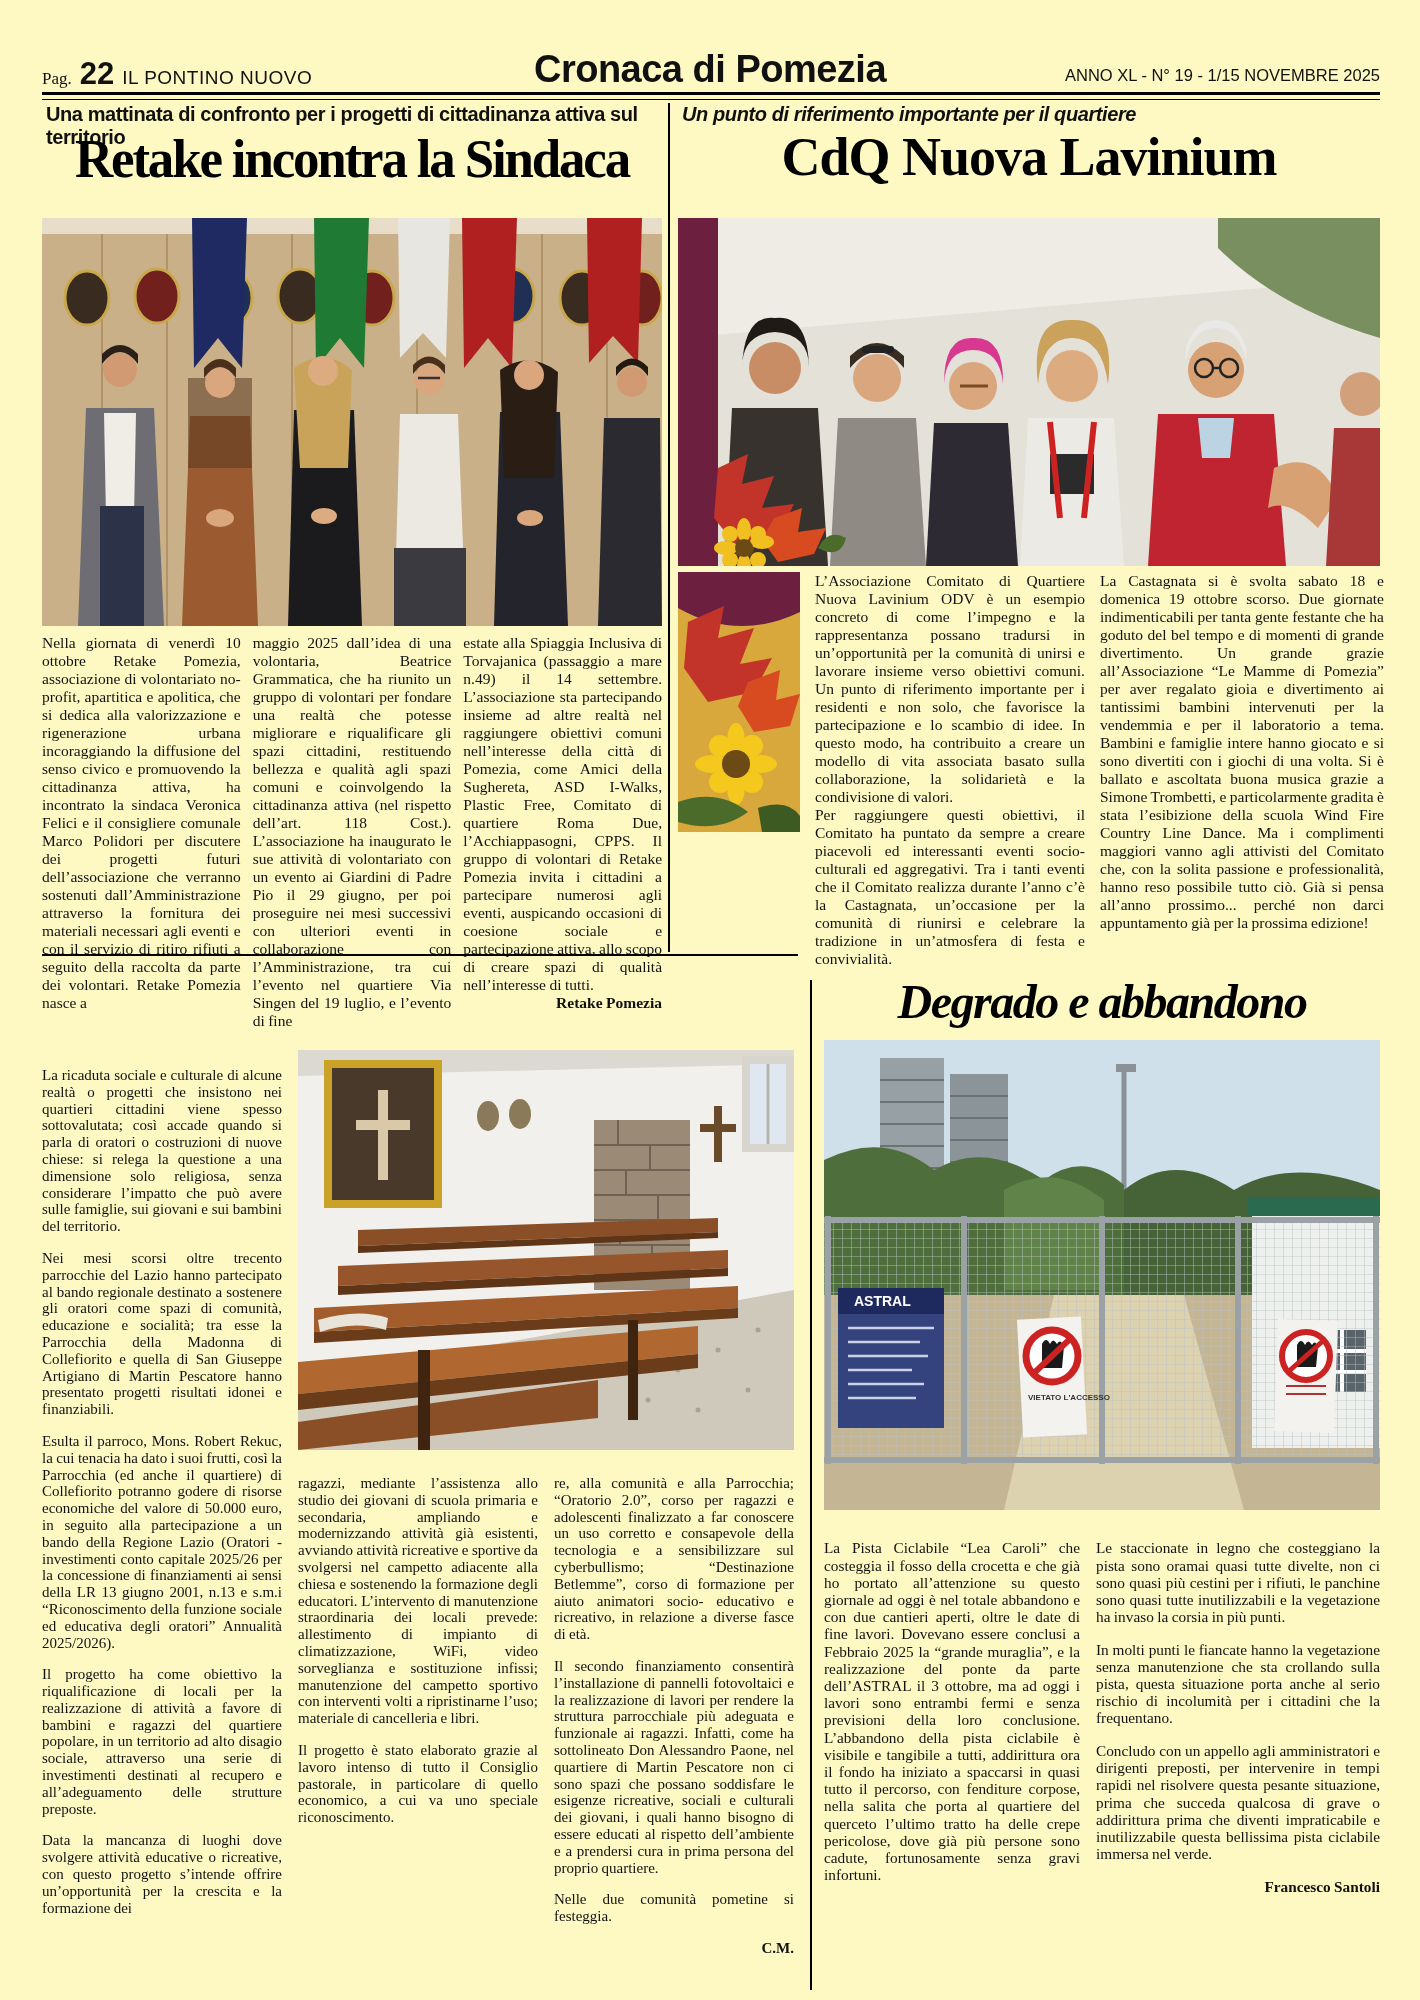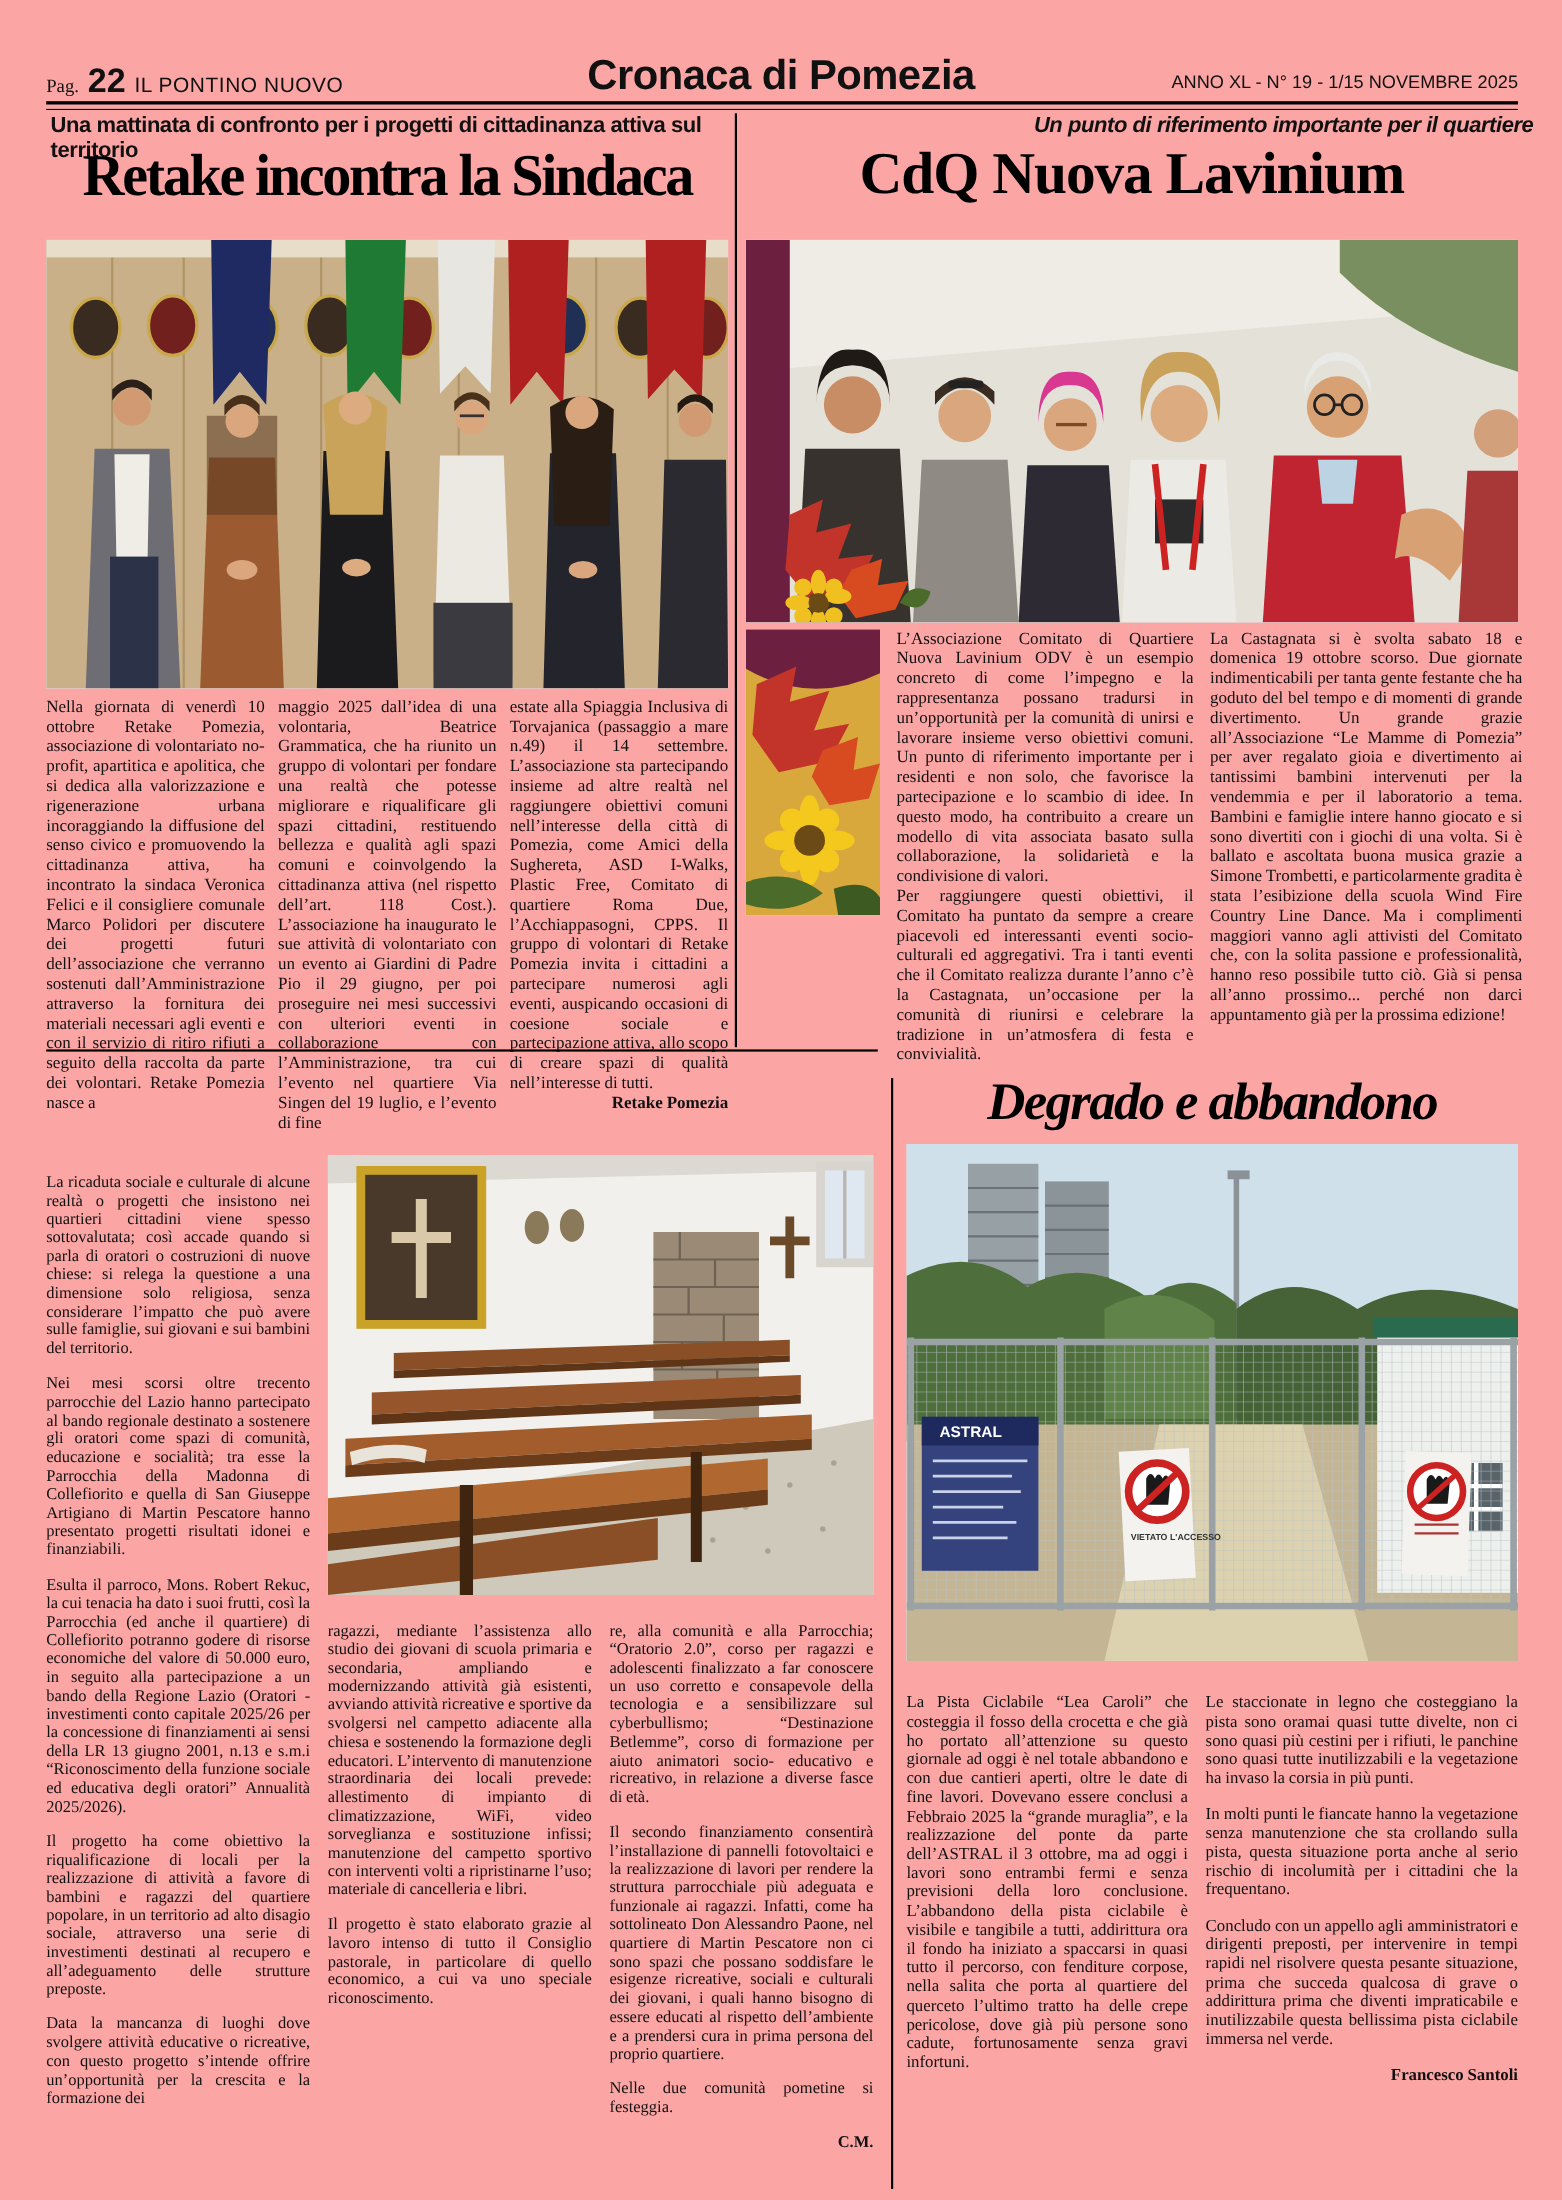--- a/index.html
+++ b/index.html
@@ -1,32 +1,32 @@
 <!DOCTYPE html>
 <html lang="it"><head>
 <meta charset="utf-8">
 <style>
   html,body{margin:0;padding:0;background:#e9e9e9;}
-  .page{position:relative;width:1420px;height:2000px;background:#fca5a5;
+  .page{position:relative;width:1420px;height:2000px;background:#fef9c3;
         font-family:"Liberation Serif",serif;color:#111;overflow:hidden;}
   .abs{position:absolute;}
   
   .hdr-left{left:42px;top:56px;display:flex;align-items:baseline;gap:8px;}
   .pag{font-size:17px;}
   .pagnum{font-family:"Liberation Sans",sans-serif;font-weight:bold;font-size:31px;}
   .masthead{font-family:"Liberation Sans",sans-serif;font-size:19px;letter-spacing:.5px;}
   .hdr-center{left:0;right:0;top:48px;text-align:center;
         font-family:"Liberation Sans",sans-serif;font-weight:bold;font-size:38px;letter-spacing:-.5px;}
   .hdr-right{right:40px;top:66px;font-family:"Liberation Sans",sans-serif;font-size:16.5px;}
   .double-rule{left:42px;right:40px;top:92px;height:4px;
         border-top:3px solid #000;border-bottom:1px solid #000;}
   
   .kicker{font-family:"Liberation Sans",sans-serif;font-weight:bold;font-size:20px;letter-spacing:-.4px;}
   .kicker-l{left:46px;top:103px;width:614px;}
-  .kicker-r{left:698px;top:103px;width:696px;font-style:italic;text-align:right;}
+  .kicker-r{left:682px;top:103px;width:696px;font-style:italic;}
   .headline{font-weight:bold;text-align:center;white-space:nowrap;color:#000;}
   .hl-retake{left:42px;top:128px;width:620px;font-size:54px;letter-spacing:-2.2px;transform:scaleX(.98);transform-origin:center;}
   .hl-cdq{left:678px;top:126px;width:702px;font-size:54px;letter-spacing:-1px;}
   .hl-fondi{left:42px;top:960px;width:756px;font-size:62px;letter-spacing:-1px;}
   .hl-degrado{left:824px;top:974px;width:556px;font-size:48px;font-style:italic;letter-spacing:-1.5px;}
   
   .vdiv-top{left:668px;top:103px;width:2px;height:849px;background:#000;}
   .vdiv-bottom{left:810px;top:980px;width:2px;height:1010px;background:#000;}
   .fondi-rule{left:42px;top:954px;width:756px;height:2px;background:#000;}
   

